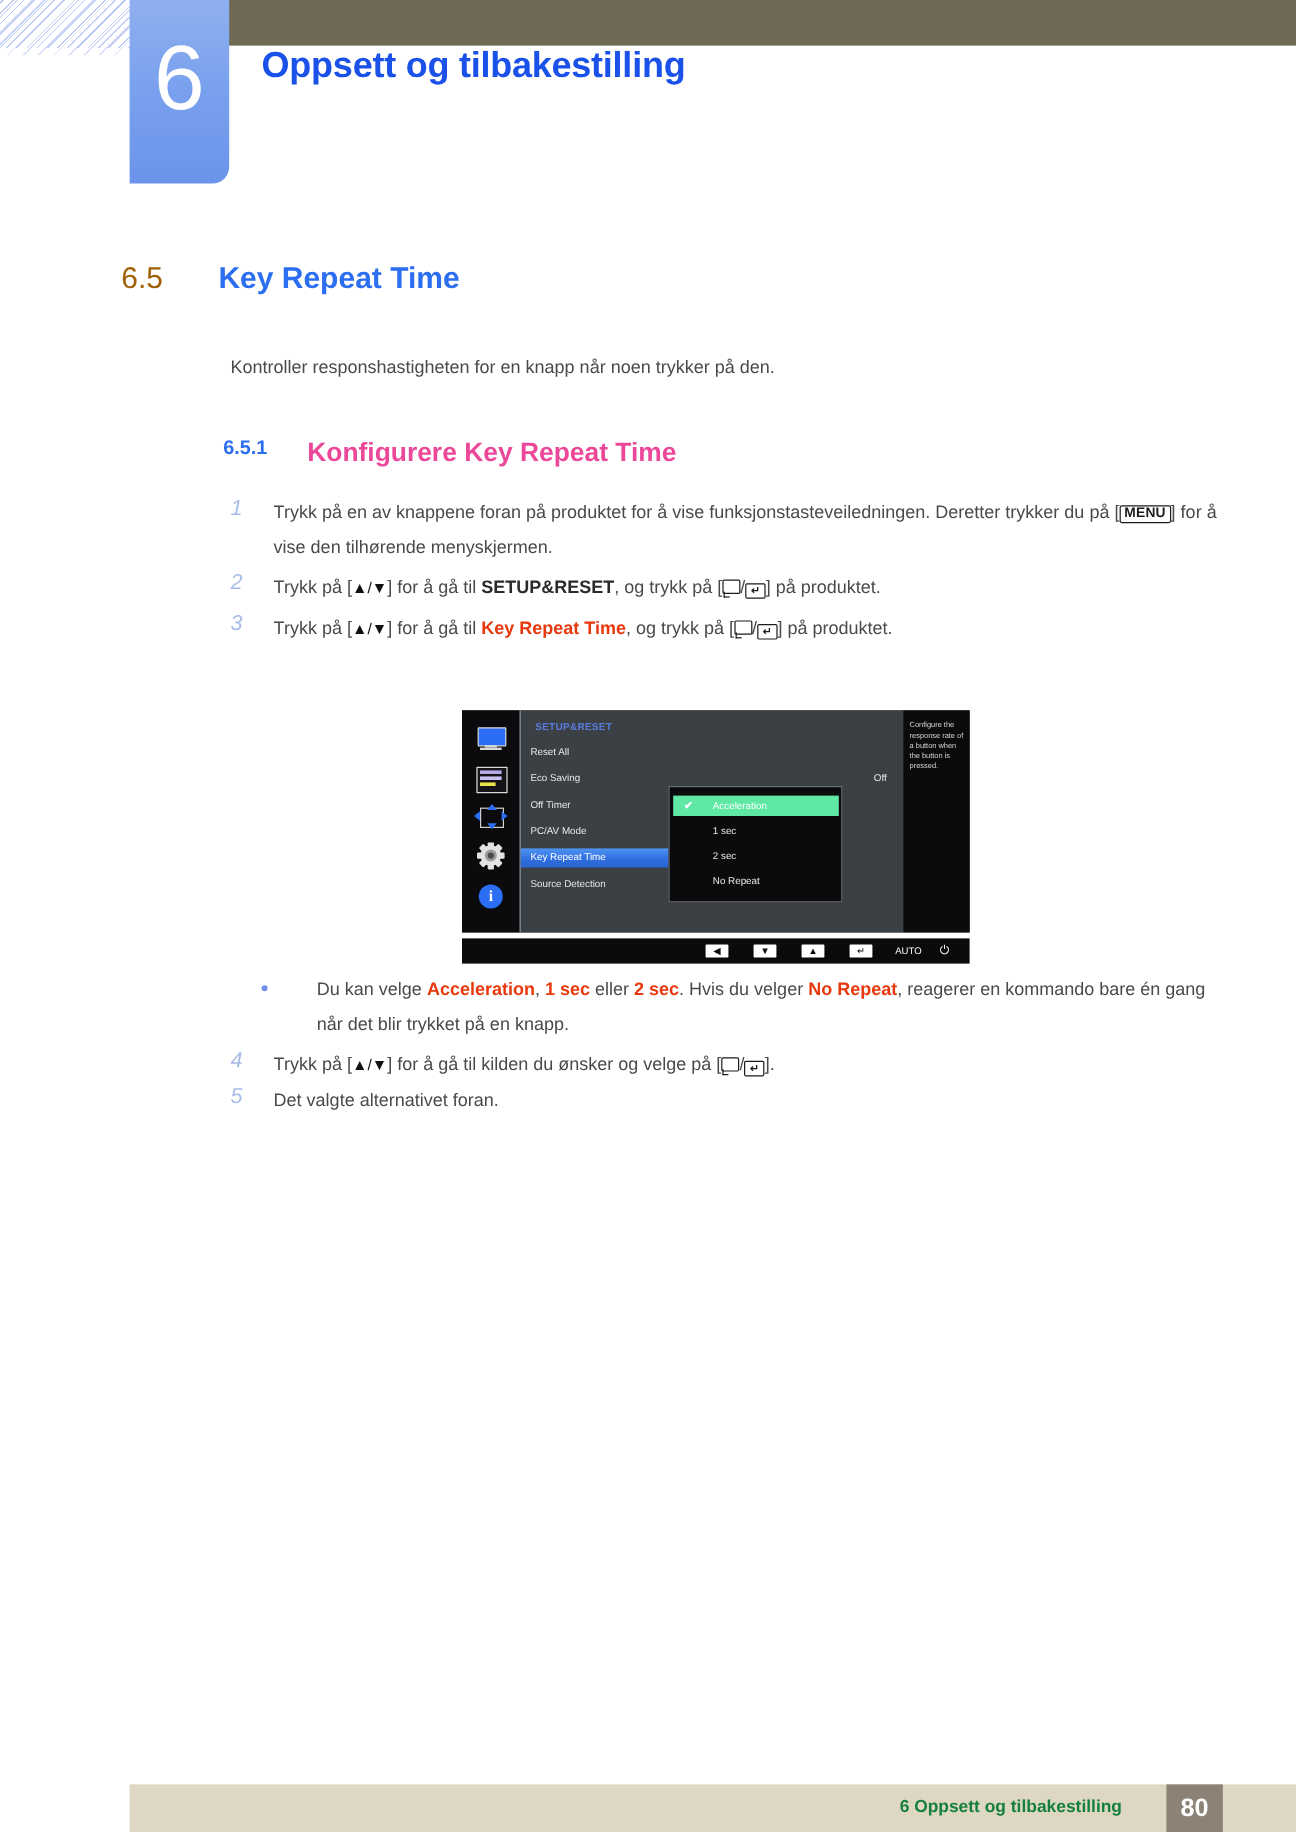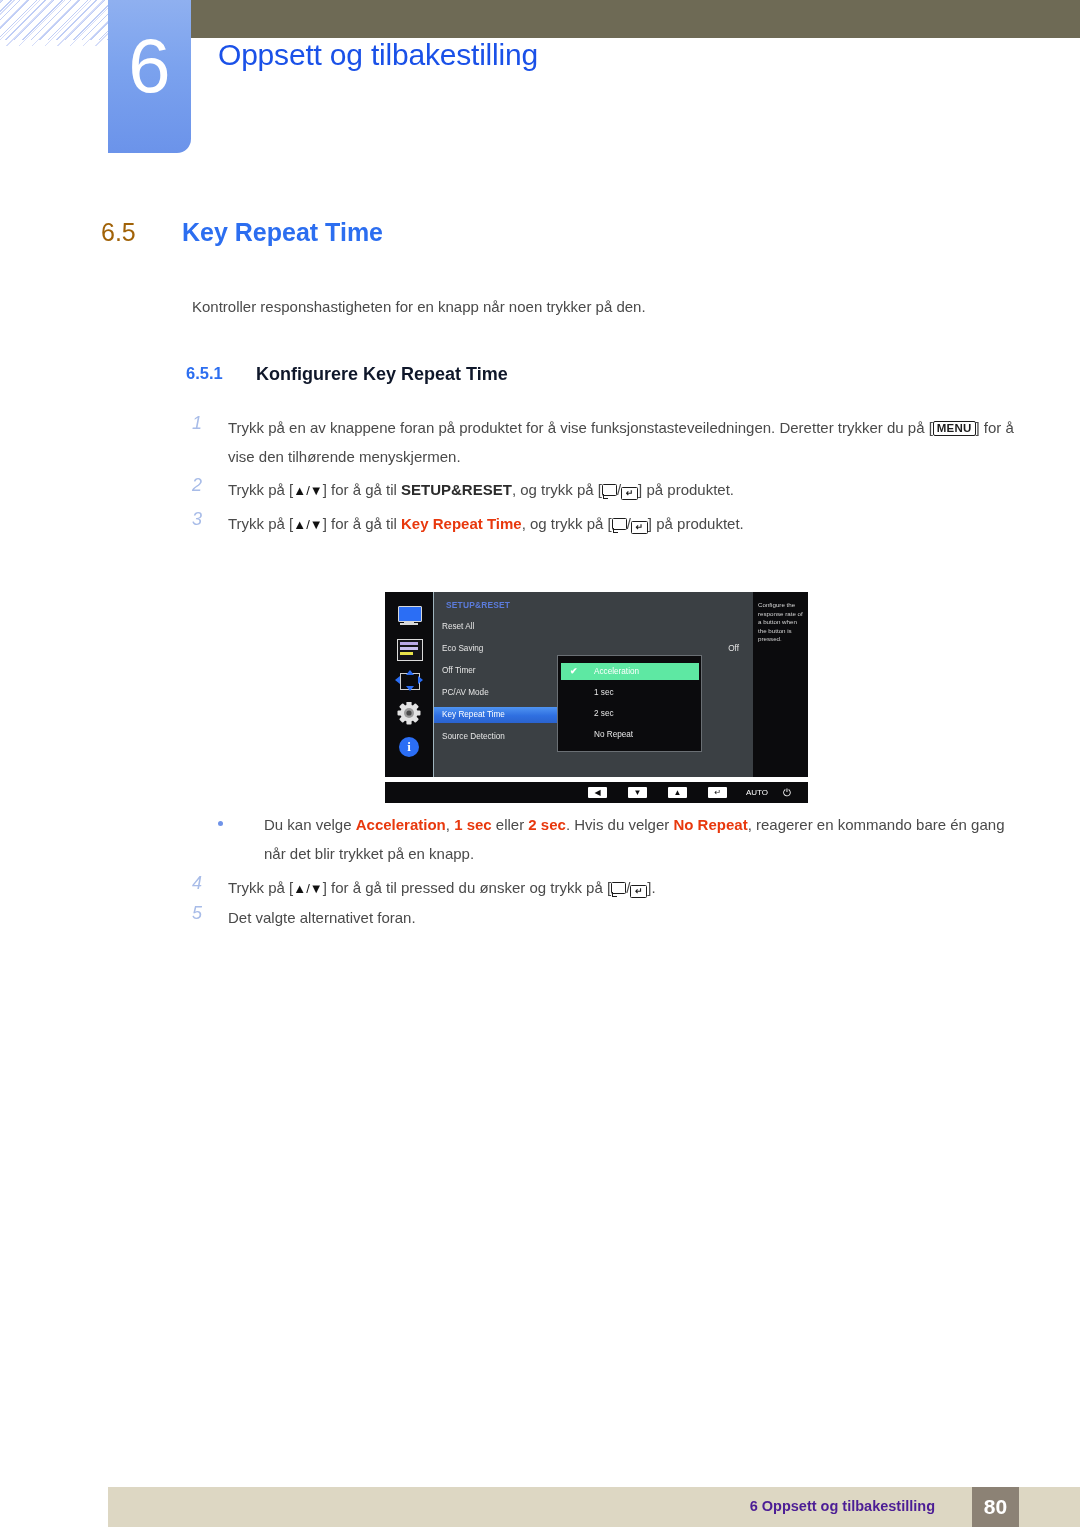--- a/index.html
+++ b/index.html
@@ -61,21 +61,21 @@
     font-size: 76px;
     line-height: 86px;
     color: #ffffff;
     font-weight: 400;
     font-family: "Liberation Sans", sans-serif;
   }
   .hdr-title {
     position: absolute;
     left: 218px; top: 38px;
     font-size: 30px;
-    font-weight: normal;
+    font-weight: bold;
     color: #1a51e8;
     letter-spacing: -0.2px;
   }
 
   
   .sec-num {
     position: absolute;
     left: 101px; top: 218px;
     font-size: 25px;
     font-weight: normal;
@@ -97,23 +97,23 @@
   .sub-num {
     position: absolute;
     left: 186px; top: 364px;
     font-size: 16.5px;
     font-weight: bold;
     color: #2c6ef0;
   }
   .sub-title {
     position: absolute;
     left: 256px; top: 364px;
-    font-size: 18px;
-    font-weight: bold;
-    color: #0f172a;
+    font-size: 22px;
+    font-weight: bold;
+    color: #ec4899;
   }
 
   
   .step {
     position: absolute;
     left: 192px;
     width: 830px;
   }
   .step-num {
     position: absolute;
@@ -387,21 +387,21 @@
     position: absolute;
     left: 108px; top: 1487px;
     width: 972px; height: 40px;
     background: #ddd7c3;
   }
   .ftr-text {
     position: absolute;
     right: 145px; top: 1498px;
     font-size: 14.5px;
     font-weight: bold;
-    color: #4c1d95;
+    color: #15803d;
   }
   .ftr-pagebox {
     position: absolute;
     left: 972px; top: 1487px;
     width: 47px; height: 40px;
     background: #8c8275;
   }
   .ftr-pagenum {
     position: absolute;
     left: 972px; top: 1487px;
@@ -555,21 +555,21 @@
 <div class="bullet-row">
   <div class="bullet-dot"></div>
   <div class="bullet-body">
     <span>Du kan velge </span><span class="bold-red">Acceleration</span><span>, </span><span class="bold-red">1 sec</span><span> eller </span><span class="bold-red">2 sec</span><span>. Hvis du velger </span><span class="bold-red">No Repeat</span><span>, reagerer en kommando bare én gang når det blir trykket på en knapp.</span>
   </div>
 </div>
 
 <div class="step" style="top:873px;">
   <div class="step-num">4</div>
   <div class="step-body">
-    <span>Trykk på [</span><span class="tri">▲/▼</span><span>] for å gå til pressed du ønsker og trykk på [</span><span class="ico-box"></span><span>/</span><span class="ico-ent">↵</span><span>].</span>
+    <span>Trykk på [</span><span class="tri">▲/▼</span><span>] for å gå til kilden du ønsker og velge på [</span><span class="ico-box"></span><span>/</span><span class="ico-ent">↵</span><span>].</span>
   </div>
 </div>
 
 <div class="step" style="top:903px;">
   <div class="step-num">5</div>
   <div class="step-body">Det valgte alternativet foran.</div>
 </div>
 
 <div class="ftr-bar"></div>
 <div class="ftr-text">6 Oppsett og tilbakestilling</div>

